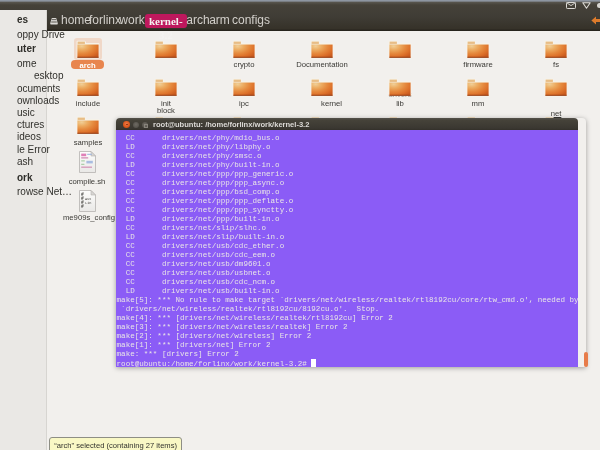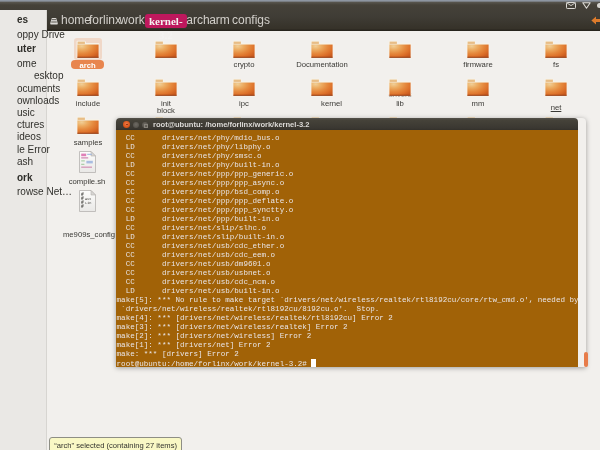--- a/index.html
+++ b/index.html
@@ -19,21 +19,21 @@
   
   .flabel{font-size:7.7px;color:#3a3935;text-align:center;white-space:nowrap;}
   
   #term{left:116px;top:117.7px;width:462px;height:249.3px;border-radius:4px 4px 0 0;
         box-shadow:0 1px 5px rgba(0,0,0,0.35);padding-left:8px;}
   #ttitle{left:0;top:0;width:462px;height:12.6px;border-radius:4px 4px 0 0;
         background:linear-gradient(180deg,#55524b 0,#454239 20%,#3a3731 85%,#33302a 100%);}
   #ttext{left:37px;top:0;width:420px;height:12.6px;line-height:13.6px;
         font-size:7.6px;font-weight:bold;color:#dbd9d6;letter-spacing:-0.03px;white-space:nowrap;}
   .tbtn{border-radius:50%;}
-  #tbody{left:0;top:12.6px;width:462px;height:236.7px;background:#a16207;overflow:hidden;}
+  #tbody{left:0;top:12.6px;width:462px;height:236.7px;background:#8b5cf6;overflow:hidden;}
   #tbody pre{margin:0;padding:3.4px 0 0 0.6px;font-family:"Liberation Mono",monospace;
         font-size:7.55px;line-height:9px;color:#e9e5e7;}
   #cursor{display:inline-block;width:4.5px;height:8px;background:#fff;vertical-align:-1.5px;}
   
   #tooltip{left:49.2px;top:437px;background:#f9f8c5;border:1px solid #8e8e85;border-radius:3px;
         font-size:7.6px;color:#33332e;padding:2.5px 4px 4px 4px;white-space:nowrap;}
 </style>
 </head>
 <body>
 <svg width="0" height="0" style="position:absolute">
@@ -156,21 +156,21 @@
   </svg>
 <svg class="abs" style="left:544px;top:78.2px" width="24" height="19">
     <use href="#folder"></use>
   </svg>
 <div class="abs flabel" style="left:68px;top:99.1px;width:40px;">include</div>
 <div class="abs flabel" style="left:146px;top:99.1px;width:40px;">init</div>
 <div class="abs flabel" style="left:224px;top:99.1px;width:40px;">ipc</div>
 <div class="abs flabel" style="left:302px;top:99.1px;width:40px;text-align:right;">kernel</div>
 <div class="abs flabel" style="left:380px;top:99.1px;width:40px;">lib</div>
 <div class="abs flabel" style="left:458px;top:99.1px;width:40px;">mm</div>
-<div class="abs flabel" style="left:536px;top:103px;width:40px;text-decoration:underline;">net</div>
+<div class="abs flabel" style="left:536px;top:109px;width:40px;text-decoration:underline;">net</div>
 
 <svg class="abs" style="left:76px;top:115.9px" width="24" height="19">
     <use href="#folder"></use>
   </svg>
 <svg class="abs" style="left:154px;top:115.9px" width="24" height="19">
     <use href="#folder"></use>
   </svg>
 <svg class="abs" style="left:232px;top:115.9px" width="24" height="19">
     <use href="#folder"></use>
   </svg>
@@ -202,21 +202,21 @@
 
 <svg class="abs" style="left:78.5px;top:190.3px" width="17" height="22" viewBox="0 0 17 22">
   <use href="#doc"></use>
   <text x="2" y="5.6" font-family="Liberation Mono,monospace" font-size="4.6" font-weight="bold" fill="#44433f">#</text>
   <text x="2" y="9.8" font-family="Liberation Mono,monospace" font-size="4.6" font-weight="bold" fill="#44433f">#</text>
   <text x="2" y="14" font-family="Liberation Mono,monospace" font-size="4.6" font-weight="bold" fill="#44433f">#</text>
   <text x="2" y="18.2" font-family="Liberation Mono,monospace" font-size="4.6" font-weight="bold" fill="#44433f">#</text>
   <text x="6" y="9.8" font-family="Liberation Mono,monospace" font-size="3.6" fill="#4b4a46">Aut</text>
   <text x="6" y="14" font-family="Liberation Mono,monospace" font-size="3.6" fill="#4b4a46">Lin</text>
 </svg>
-<div class="abs flabel" style="left:61px;top:230px;width:56px;">me909s_config</div>
+<div class="abs flabel" style="left:61px;top:213px;width:56px;">me909s_config</div>
 
 <div id="term" class="abs">
   <div id="ttitle" class="abs"></div>
   <div class="abs tbtn" style="left:7.3px;top:3.6px;width:6.8px;height:6.8px;background:radial-gradient(circle at 50% 42%,#ef7a4a,#d65114 68%,#b64312 100%);"></div>
   <div class="abs" style="left:9.5px;top:6.2px;width:2.4px;height:1.4px;background:#8c3510;border-radius:0.5px;"></div>
   <div class="abs tbtn" style="left:16.6px;top:3.9px;width:6.2px;height:6.2px;background:radial-gradient(circle at 50% 42%,#6e6a63,#55524b 75%);"></div>
   <div class="abs tbtn" style="left:25.6px;top:3.9px;width:6.2px;height:6.2px;background:radial-gradient(circle at 50% 42%,#6e6a63,#55524b 75%);"></div>
   <div class="abs" style="left:27.6px;top:5.9px;width:2.2px;height:2.2px;border:0.6px solid #87837b;"></div>
   <div id="ttext" class="abs">root@ubuntu: /home/forlinx/work/kernel-3.2</div>
   <div id="tbody" class="abs">

